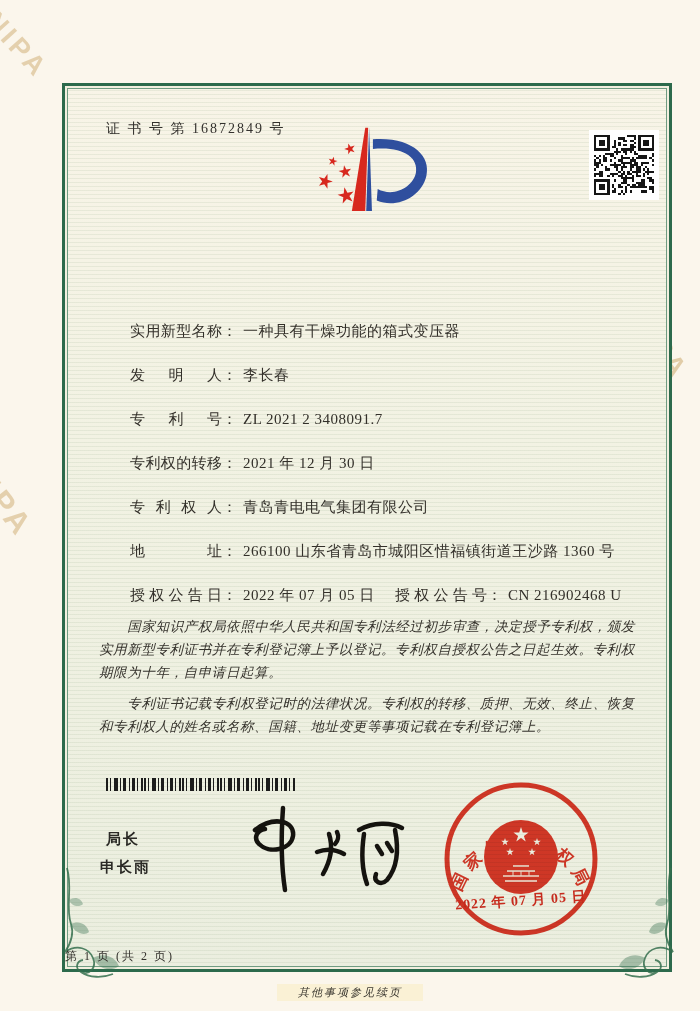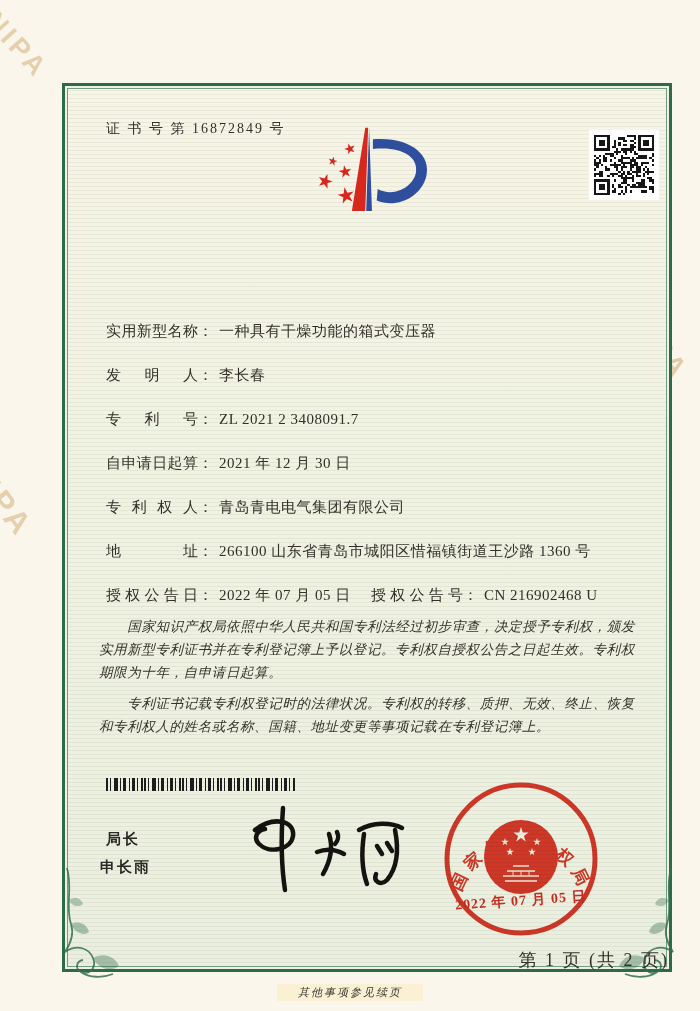--- a/index.html
+++ b/index.html
@@ -14,42 +14,42 @@
          box-shadow:inset 0 0 0 2px #f2efdf, inset 0 0 0 3px #6f9c82;
          background:
            repeating-linear-gradient(180deg, rgba(140,165,130,.14) 0 1px, rgba(0,0,0,0) 1px 4px),
            linear-gradient(180deg,#f8f4e7 0%,#f2f2e3 40%,#ebeedf 100%);}
   .cert-no{position:absolute;left:41px;top:34px;font-size:14px;letter-spacing:2px;color:#33312d;}
   .logo{position:absolute;left:220px;top:31px;width:172px;height:102px;}
   .qr{position:absolute;left:524px;top:44px;width:64px;height:64px;background:#fff;padding:3px;}
   .title{position:absolute;left:0;top:138px;width:100%;text-align:center;font-size:32px;
          font-weight:bold;letter-spacing:9px;padding-left:9px;box-sizing:border-box;color:#17150f;}
   .fields{position:absolute;left:41px;top:235px;width:545px;font-size:15px;color:#33302a;}
-  .frow{height:21px;line-height:21px;margin-bottom:23px;position:relative;white-space:nowrap;}
+  .frow{height:21px;line-height:21px;margin-bottom:23px;position:relative;white-space:nowrap;margin-left:24px;}
   .flabel{display:inline-block;width:92px;text-align:justify;text-align-last:justify;vertical-align:top;}
   .fcolon{display:inline-block;margin-right:6px;}
   .fvalue{letter-spacing:.5px;}
   .fpair2{position:absolute;left:265px;top:0;}
   .paras{position:absolute;left:26px;top:521px;width:556px;font-size:13.5px;line-height:23px;
          color:#35322c;font-style:italic;letter-spacing:.6px;}
   .paras p{margin:8px;text-indent:2.1em;}
   .barcode{position:absolute;left:41px;top:692px;width:190px;height:13px;
     background-image:linear-gradient(90deg,#1c1c1c 0 2px,rgba(0,0,0,0) 2px 4px,#1c1c1c 4px 5px,
       rgba(0,0,0,0) 5px 8px,#1c1c1c 8px 12px,rgba(0,0,0,0) 12px 14px,#1c1c1c 14px 15px,
       rgba(0,0,0,0) 15px 17px,#1c1c1c 17px 20px,rgba(0,0,0,0) 20px 23px,#1c1c1c 23px 24px,
       rgba(0,0,0,0) 24px 26px,#1c1c1c 26px 29px,rgba(0,0,0,0) 29px 31px,#1c1c1c 31px 32px,
       rgba(0,0,0,0) 32px 35px,#1c1c1c 35px 37px,rgba(0,0,0,0) 37px 38px);
     background-size:38px 100%;background-repeat:repeat-x;}
   .issuer-title{position:absolute;left:41px;top:744px;font-family:"Liberation Sans","DejaVu Sans",sans-serif;
                 font-weight:700;font-size:15px;color:#2b2a26;letter-spacing:2px;}
   .issuer-name{position:absolute;left:35px;top:772px;font-family:"Liberation Sans","DejaVu Sans",sans-serif;
                font-weight:600;font-size:15px;color:#2b2a26;letter-spacing:2px;}
   .signature{position:absolute;left:156px;top:710px;width:190px;height:100px;}
   .seal{position:absolute;left:376px;top:693px;width:160px;height:160px;mix-blend-mode:multiply;opacity:.93;}
-  .page-indicator{position:absolute;left:0;top:862px;width:100%;text-align:right;font-size:18px;
+  .page-indicator{position:absolute;left:0;top:862px;width:100%;text-align:left;font-size:12px;
                   color:#33312c;letter-spacing:2px;}
   .flourish{position:absolute;width:72px;height:112px;}
   .flourish.left{left:-6px;top:780px;}
   .flourish.right{left:542px;top:780px;transform:scaleX(-1);}
   .cont-note{position:absolute;left:50%;top:984px;transform:translateX(-50%);font-size:11px;
              font-style:italic;color:#3a372f;letter-spacing:2px;background:rgba(250,240,208,.8);
              padding:1px 21px;white-space:nowrap;}
 </style>
 </head>
 <body>
@@ -357,21 +357,21 @@
       <div class="frow">
         <span class="flabel">实用新型名称</span><span class="fcolon">：</span><span class="fvalue">一种具有干燥功能的箱式变压器</span>
       </div>
       <div class="frow">
         <span class="flabel">发明人</span><span class="fcolon">：</span><span class="fvalue">李长春</span>
       </div>
       <div class="frow">
         <span class="flabel">专利号</span><span class="fcolon">：</span><span class="fvalue">ZL 2021 2 3408091.7</span>
       </div>
       <div class="frow">
-        <span class="flabel">自申请日起算</span><span class="fcolon">：</span><span class="fvalue">2021 年 12 月 30 日</span>
+        <span class="flabel">专利权的转移</span><span class="fcolon">：</span><span class="fvalue">2021 年 12 月 30 日</span>
       </div>
       <div class="frow">
         <span class="flabel">专利权人</span><span class="fcolon">：</span><span class="fvalue">青岛青电电气集团有限公司</span>
       </div>
       <div class="frow">
         <span class="flabel">地址</span><span class="fcolon">：</span><span class="fvalue">266100 山东省青岛市城阳区惜福镇街道王沙路 1360 号</span>
       </div>
       <div class="frow">
         <span class="flabel">授权公告日</span><span class="fcolon">：</span><span class="fvalue">2022 年 07 月 05 日</span>
         <span class="fpair2">

